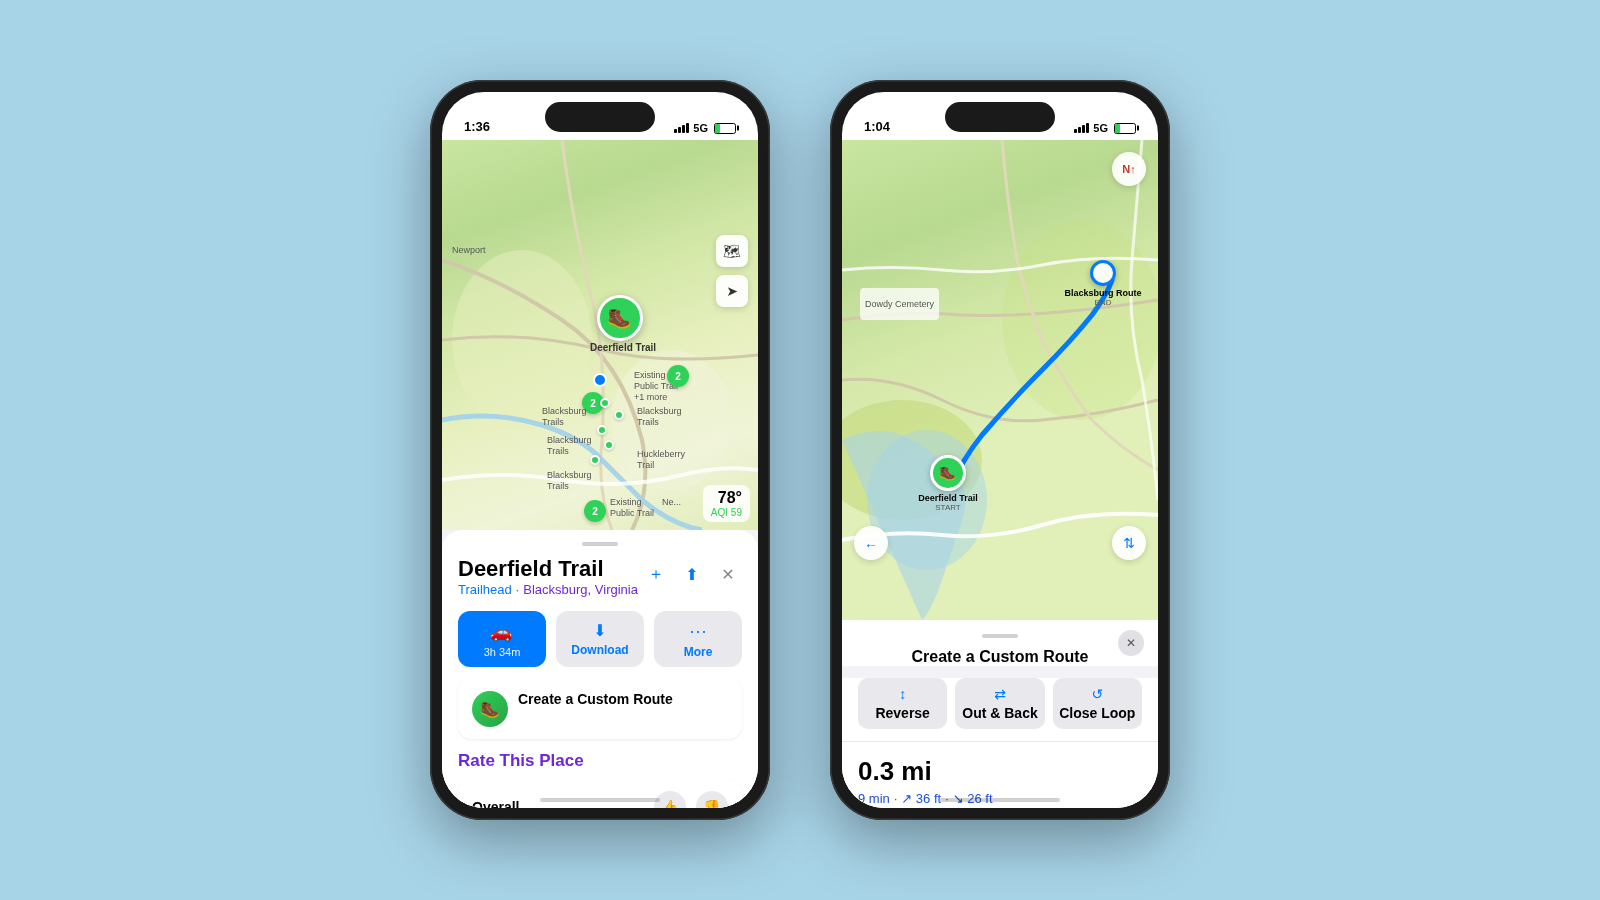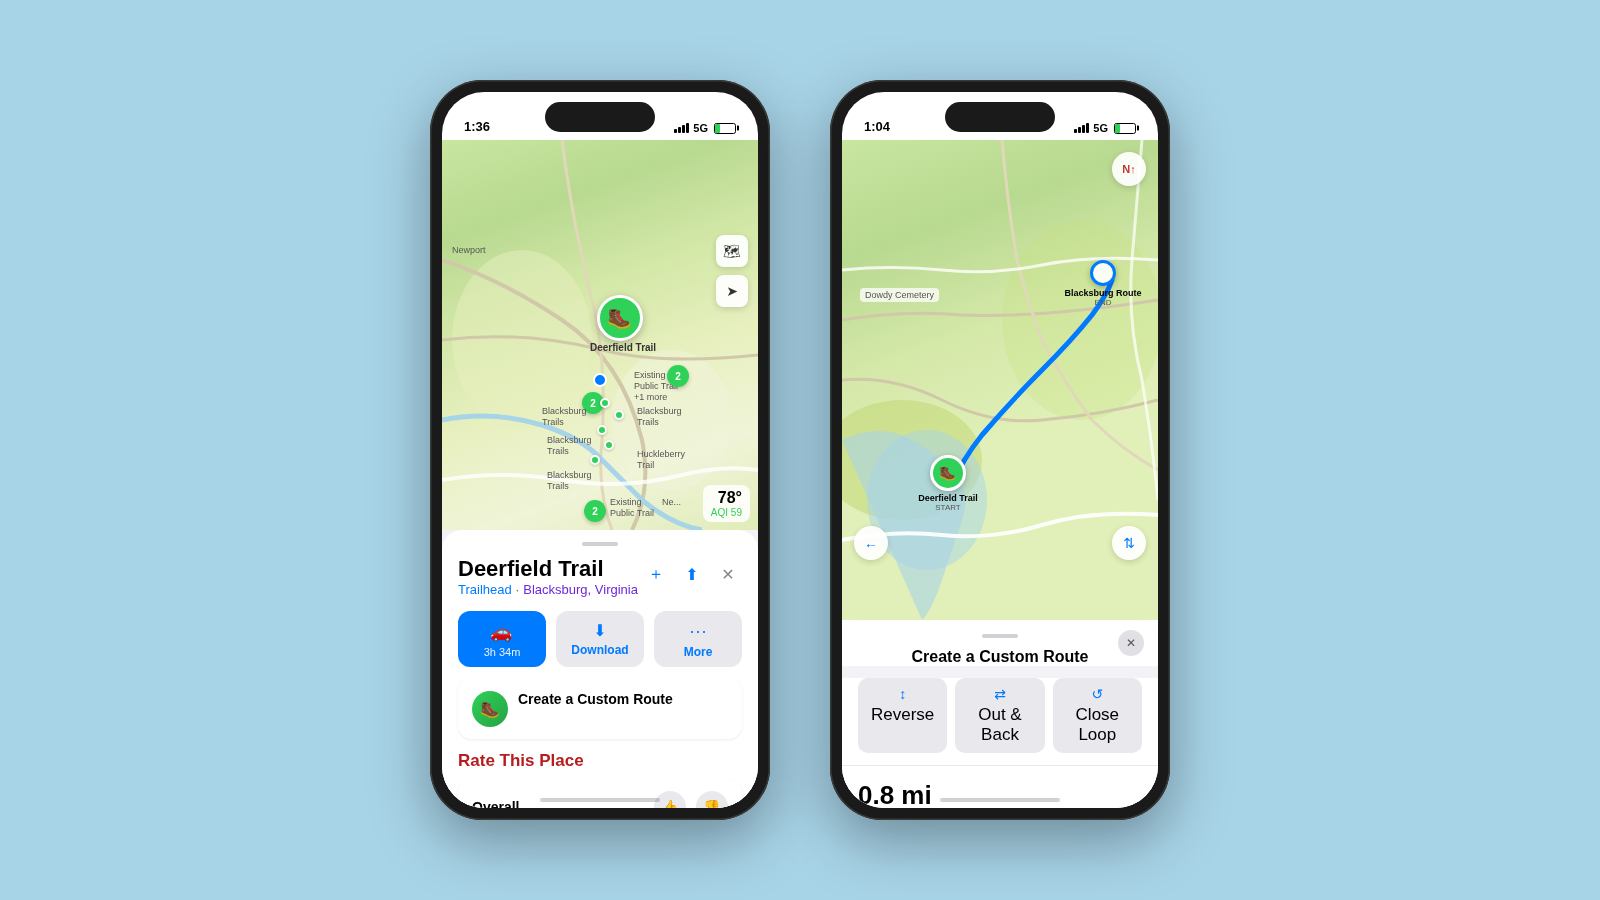--- a/index.html
+++ b/index.html
@@ -261,21 +261,21 @@
       line-height: 1.4;
     }
 
     
     .rate-section {
       margin-bottom: 10px;
     }
     .rate-title {
       font-size: 17px;
       font-weight: 700;
-      color: #b91c1c;
+      color: #6d28d9;
       margin-bottom: 8px;
     }
     .rate-card {
       background: #fff;
       border-radius: 14px;
       padding: 12px 14px;
       display: flex;
       align-items: center;
       justify-content: space-between;
       box-shadow: 0 1px 3px rgba(0,0,0,0.08);
@@ -375,21 +375,21 @@
       border: none;
       border-radius: 10px;
       padding: 8px 6px;
       display: flex;
       flex-direction: column;
       align-items: center;
       gap: 3px;
       cursor: pointer;
     }
     .route-option-btn .opt-icon { font-size: 14px; color: #007aff; }
-    .route-option-btn .opt-label { font-size: 17px; color: #000; font-weight: 400; }
+    .route-option-btn .opt-label { font-size: 14px; color: #000; font-weight: 700; }
 
     .route-stats {
       padding: 14px 16px;
       background: #fff;
     }
     .route-distance {
       font-size: 26px;
       font-weight: 700;
       color: #000;
       margin-bottom: 4px;
@@ -688,21 +688,21 @@
 
         <path d="M0,300 Q30,285 60,295 Q90,310 110,330 Q130,350 120,380 Q110,410 100,440 Q90,470 80,480" stroke="none" fill="#a8d4e8" opacity="0.6"></path>
         <ellipse cx="85" cy="360" rx="60" ry="70" fill="#a8d4e8" opacity="0.5"></ellipse>
 
         <path d="M110,345 Q120,320 140,295 Q170,260 200,230 Q230,200 250,175 Q265,155 270,140" stroke="#007aff" stroke-width="5" fill="none" stroke-linecap="round" stroke-linejoin="round"></path>
 
         <path d="M0,400 Q50,390 100,395 Q150,400 200,385 Q250,370 316,375" stroke="white" stroke-width="4" fill="none" opacity="0.9"></path>
         <path d="M0,130 Q50,125 100,130 Q150,135 200,125 Q250,115 316,120" stroke="white" stroke-width="3" fill="none" opacity="0.8"></path>
       </svg>
 
-      <div style="position:absolute;top:148px;left:18px;font-size:9px;color:#555;background:rgba(255,255,255,0.75);padding:2px 5px;border-radius:4px;">Dowdy Cemetery</div>
+      <div style="position:absolute;top:148px;left:18px;font-size:9px;color:#555;background:rgba(255,255,255,0.75);padding:11px 5px;border-radius:4px;">Dowdy Cemetery</div>
 
       <div style="position:absolute;top:315px;left:88px;">
         <div style="width:36px;height:36px;background:#30d158;border-radius:50%;display:flex;align-items:center;justify-content:center;border:3px solid white;box-shadow:0 2px 6px rgba(0,0,0,0.25);">
           <span style="font-size:14px;">🥾</span>
         </div>
         <div style="position:absolute;top:38px;left:50%;transform:translateX(-50%);white-space:nowrap;text-align:center;">
           <div style="font-size:9px;font-weight:700;color:#000;">Deerfield Trail</div>
           <div style="font-size:8px;color:#555;">START</div>
         </div>
       </div>
@@ -738,21 +738,21 @@
           <span class="opt-icon">⇄</span>
           <span class="opt-label">Out &amp; Back</span>
         </button>
         <button class="route-option-btn">
           <span class="opt-icon">↺</span>
           <span class="opt-label">Close Loop</span>
         </button>
       </div>
 
       <div class="route-stats">
-        <div class="route-distance">0.8 mi</div>
+        <div class="route-distance">0.3 mi</div>
         <div class="route-details">
           <span>9 min</span> · 
           <span>↗ 36 ft</span> · 
           <span>↘ 26 ft</span>
         </div>
 
       </div>
 
     </div>
 

